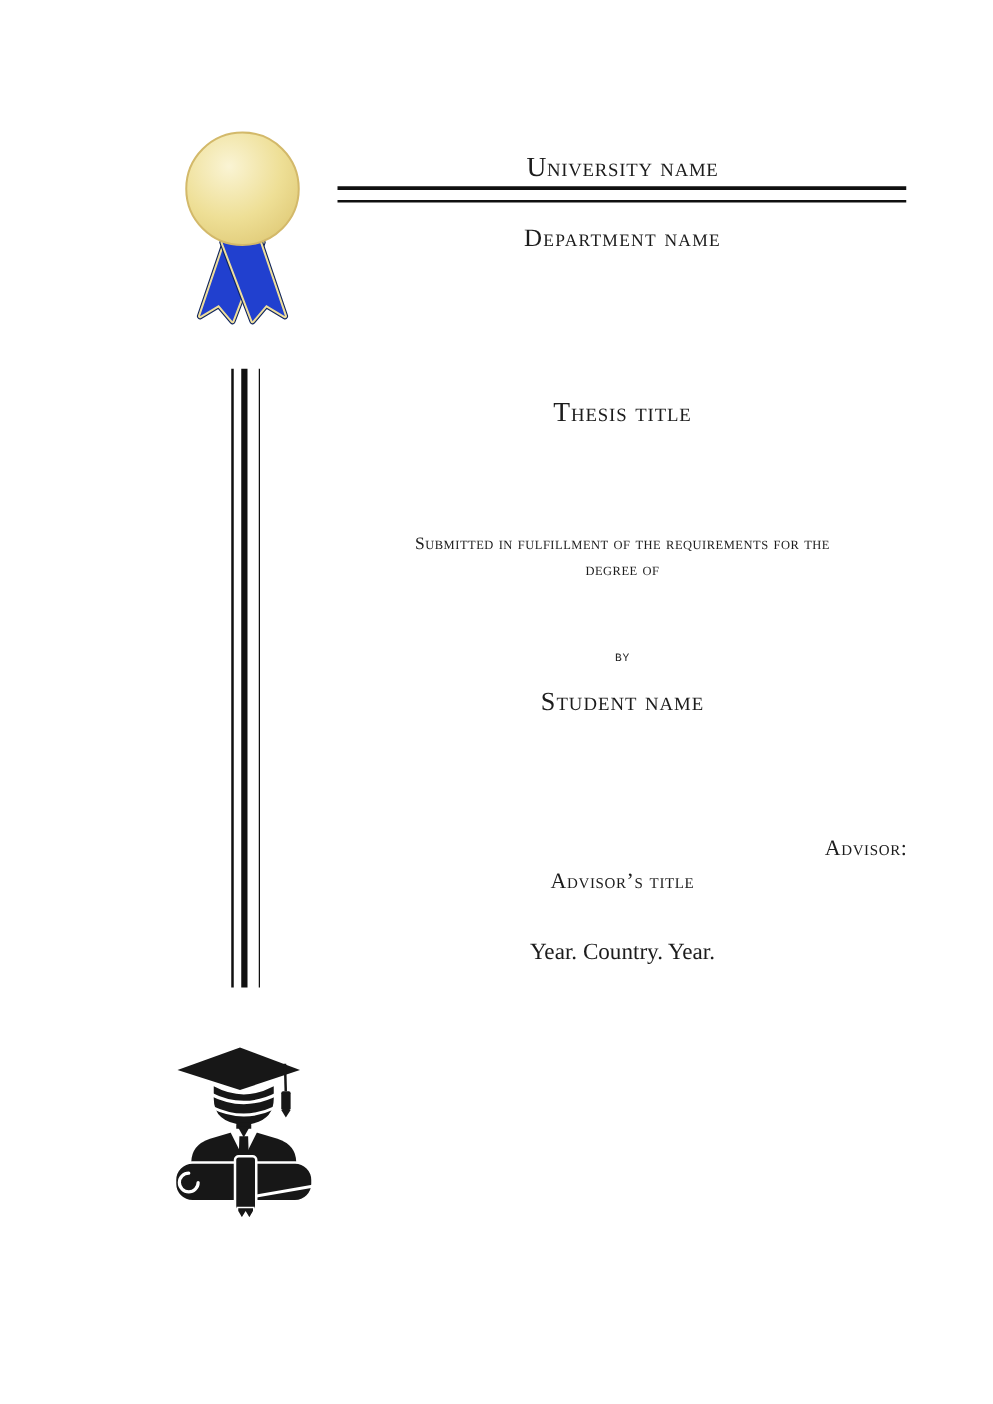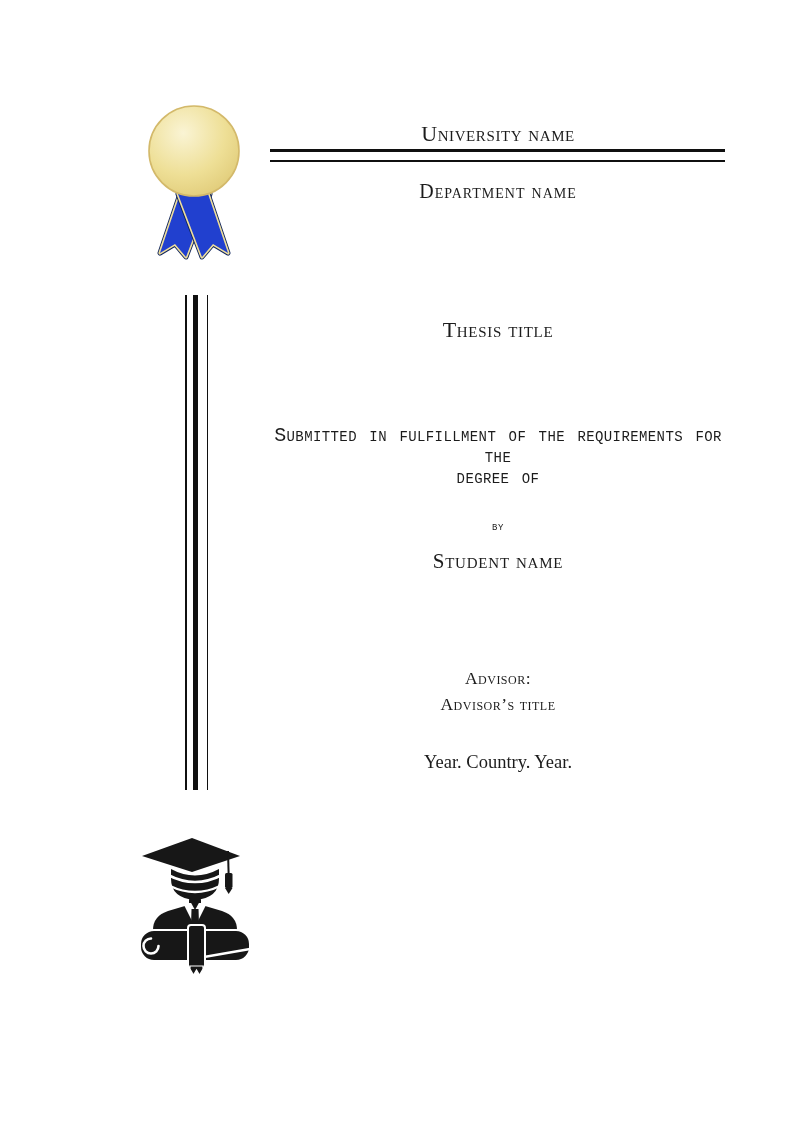--- a/index.html
+++ b/index.html
@@ -13,25 +13,25 @@
     width:794px;height:1123px;background:var(--page-bg);
     font-family:"Liberation Serif","DejaVu Serif",serif;color:var(--text);
     position:relative;overflow:hidden;
   }
   .abs{position:absolute;}
   .centercol{left:270px;width:456px;text-align:center;}
   .sc{font-variant:small-caps;}
   .university{top:100px;font-size:22px;letter-spacing:.6px;margin-top:21px;}
   .department{top:180px;font-size:20px;letter-spacing:1px;}
   .thesis{top:294px;font-size:22px;letter-spacing:.7px;margin-top:23px;}
-  .submission{top:425px;font-size:20px;line-height:21px;letter-spacing:.4px;font-family:Liberation Mono, monospace;}
+  .submission{top:425px;font-size:14px;line-height:21px;letter-spacing:.4px;}
   .degree{top:476px;font-size:21px;letter-spacing:.5px;}
   .by{top:519px;font-size:13.5px;letter-spacing:.5px;font-family:Liberation Mono, monospace;}
   .student{top:549px;font-size:21px;letter-spacing:.8px;}
-  .advisor-label{top:668px;font-size:17.5px;letter-spacing:.5px;}
+  .advisor-label{top:668px;font-size:17.5px;letter-spacing:.5px;text-align:right;}
   .advisor-name{top:694px;font-size:17.5px;letter-spacing:.5px;}
   .cityline{top:752px;font-size:18.5px;}
   .hrule{left:270px;width:455px;background:var(--rule);}
   .hrule.thick{top:149px;height:3px;}
   .hrule.thin{top:160px;height:1.5px;}
   .vrule{top:295px;height:495px;background:var(--rule);}
   .vrule.l{left:185px;width:1.5px;}
   .vrule.m{left:193px;width:5px;}
   .vrule.r{left:206.5px;width:1.5px;}
   .medal{left:147px;top:102px;width:94px;height:162px;}

